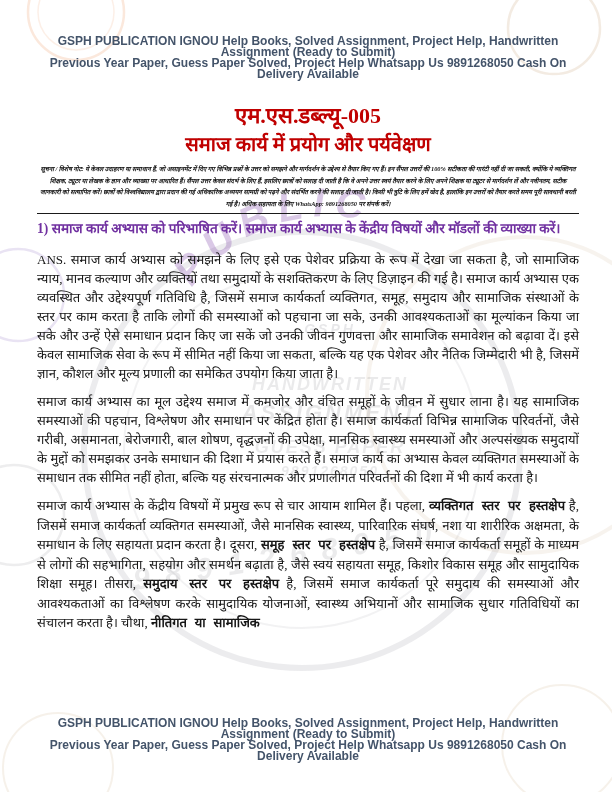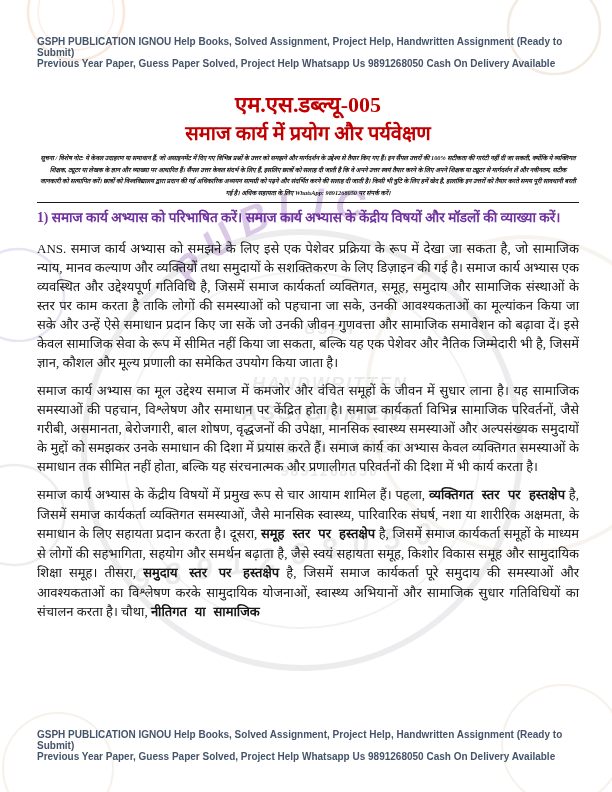--- a/index.html
+++ b/index.html
@@ -23,23 +23,23 @@
     pointer-events:none;
   }
   .page-content{
     position:absolute;inset:0;
     z-index:1;
     padding:36px 33px 0 37px;
   }
   .doc-header,.doc-footer{
     font-family:"Liberation Sans",sans-serif;
     font-weight:bold;
-    font-size:10px;
+    font-size:12px;
     line-height:11px;
-    text-align:left;
+    text-align:center;
     color:var(--header-slate,#44546A);
   }
   .doc-footer{
     position:absolute;
     left:37px;right:33px;bottom:30px;
   }
   .course-code{
     margin-top:23px;
     text-align:center;
     color:var(--accent-red,#C00000);

